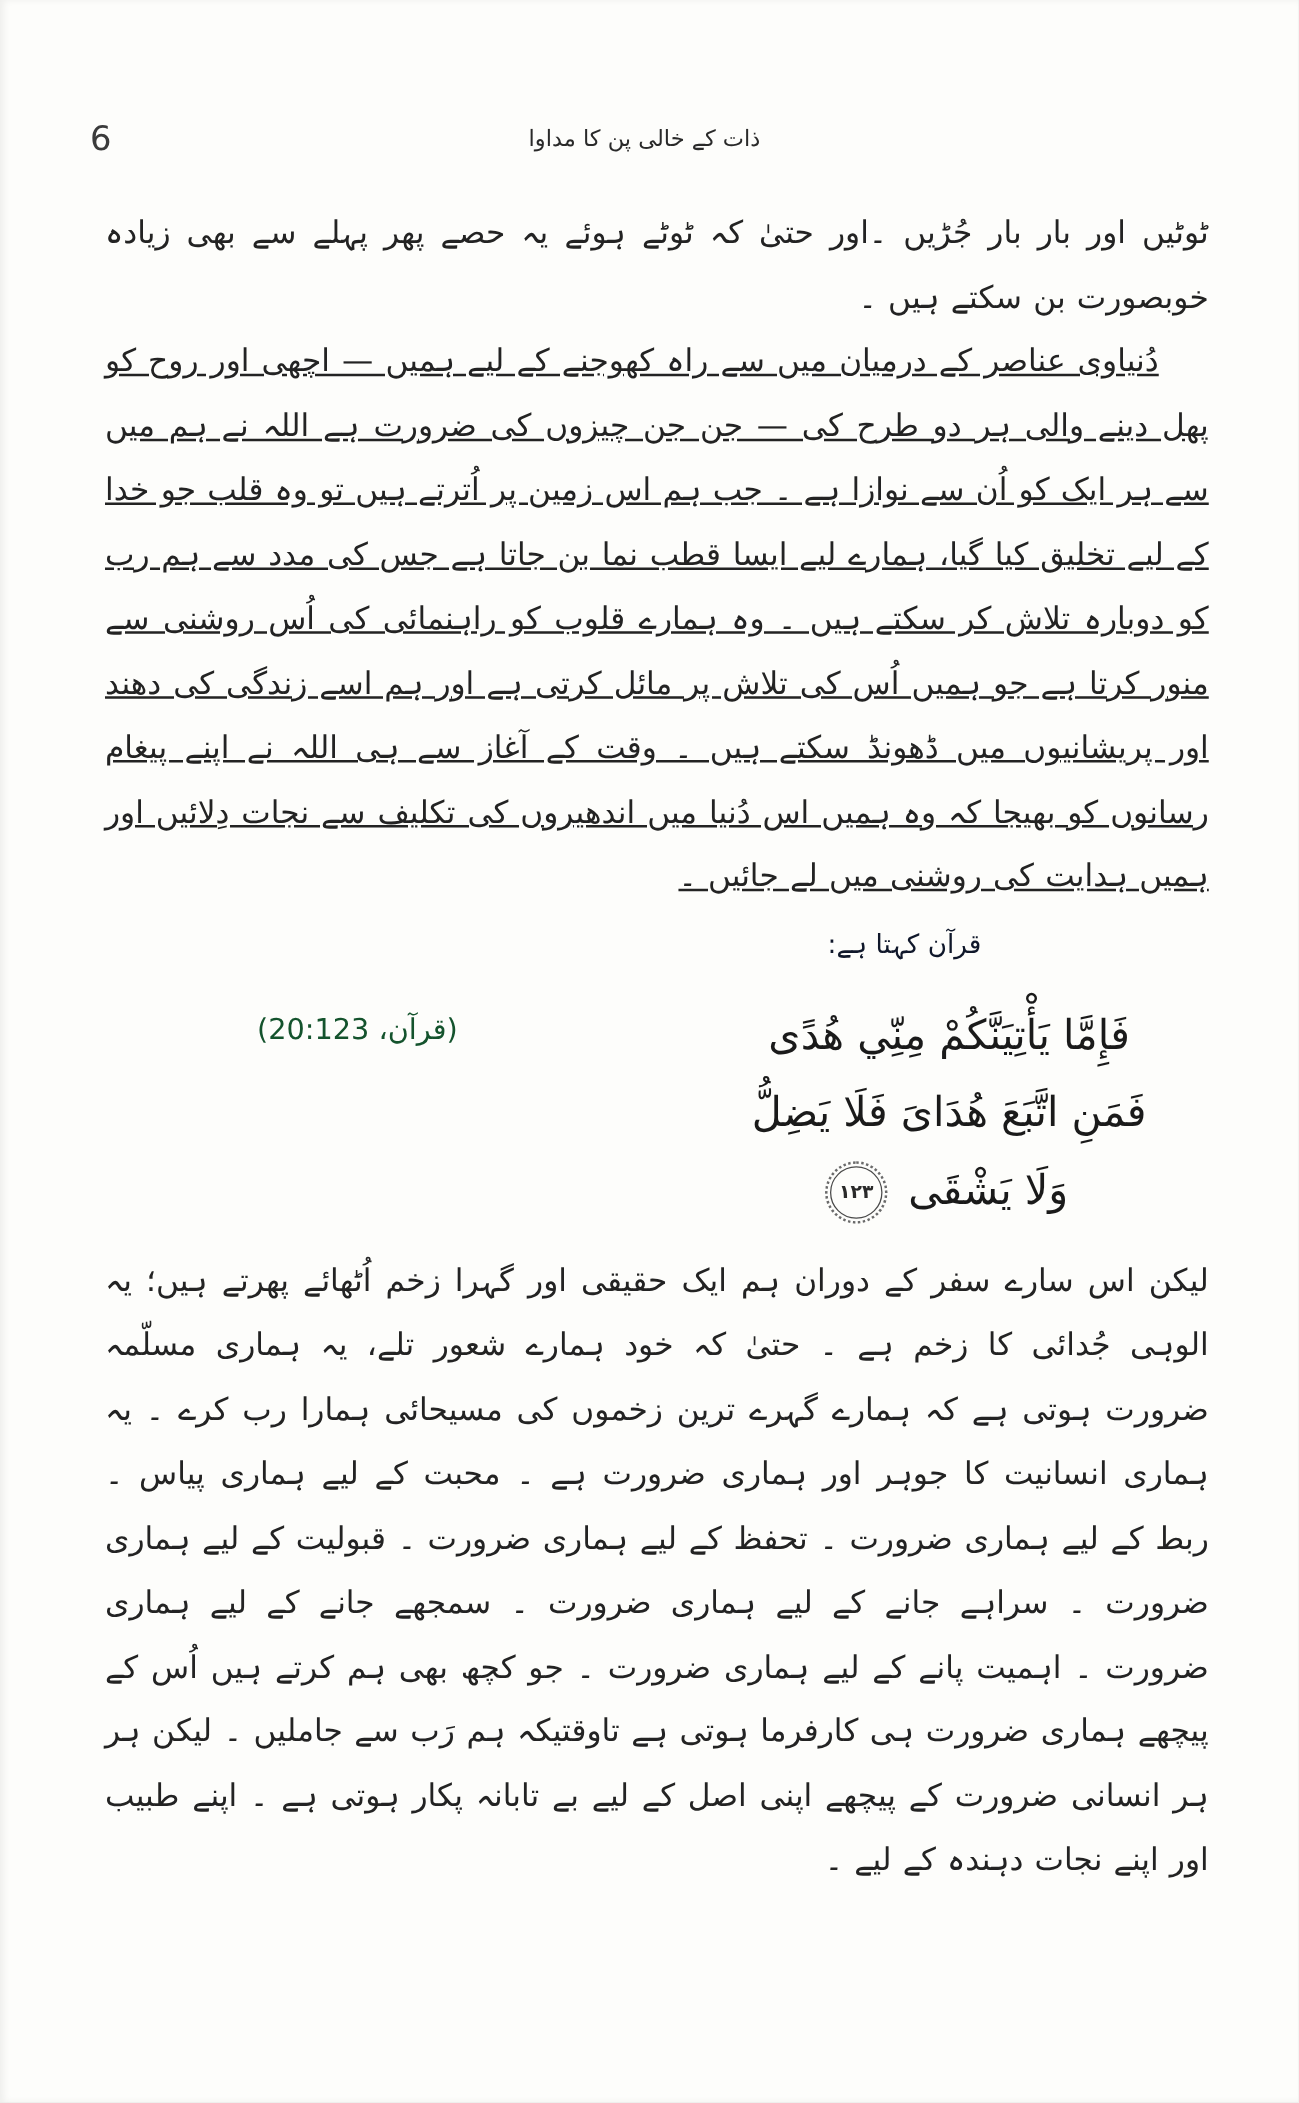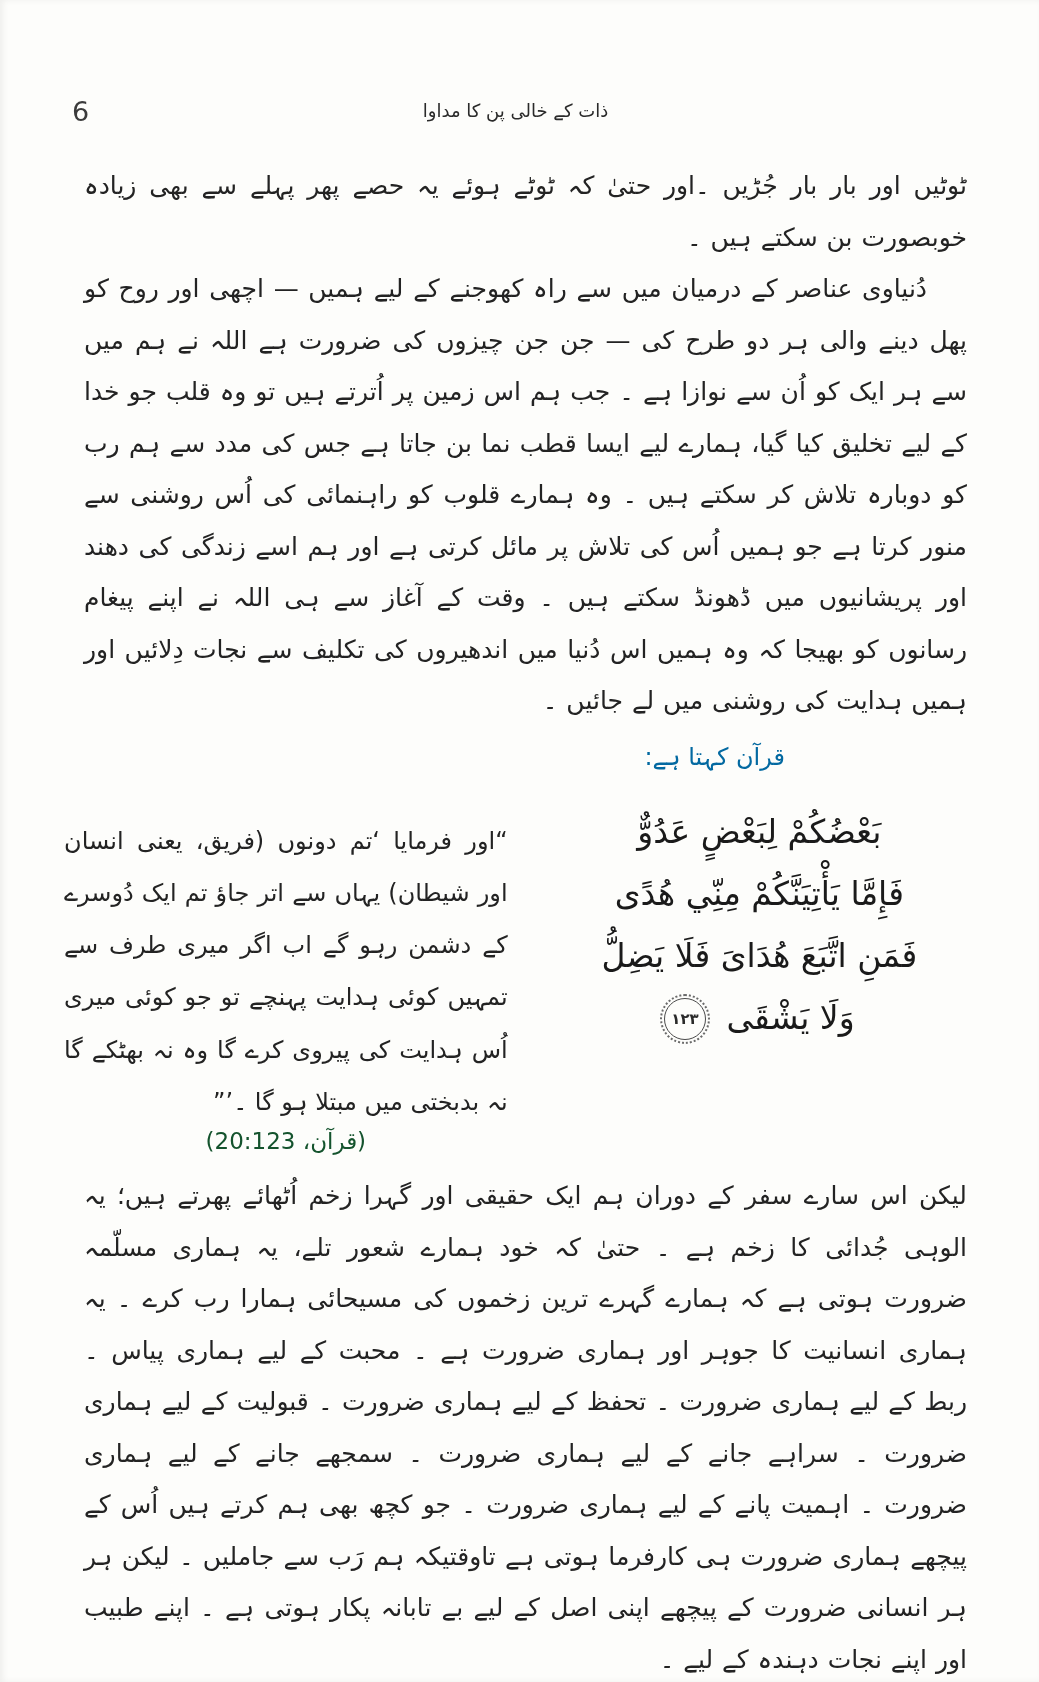--- a/index.html
+++ b/index.html
@@ -22,23 +22,23 @@
     color:#2a2a2a; padding-top:4px;
   }
   .page-number {
     position:absolute; left:8px; top:0;
     direction:ltr; font-size:27px; color:#3b3b3b;
   }
   .para {
     font-size:25px; line-height:2.06; text-align:justify;
     color:#232323; word-spacing:1px;margin-left:20px;
   }
-  .indent { text-indent:40px; }
+  .indent { text-indent:40px;text-decoration:underline; }
   .quran-intro {
-    font-size:24px; color:#0369a1;
+    font-size:21px; color:#0f172a;
     padding-right:182px; margin:16px 0 6px;
   }
   .verse-row { display:flex; gap:44px; margin:22px 0 6px; align-items:flex-start; }
   .arabic-col {
     flex:0 0 46%; text-align:center;
     font-size:33px; line-height:1.88; color:#1a1a1a;
     padding-top:8px;
   }
   .arabic-line { white-space:nowrap; }
   .ayah-medallion {
@@ -65,31 +65,29 @@
 
   <p class="para">ٹوٹیں اور بار بار جُڑیں ۔اور حتیٰ کہ ٹوٹے ہوئے یہ حصے پھر پہلے سے بھی زیادہ خوبصورت بن سکتے ہیں ۔</p>
 
   <p class="para indent">دُنیاوی عناصر کے درمیان میں سے راہ کھوجنے کے لیے ہمیں — اچھی اور روح کو پھل دینے والی ہر دو طرح کی — جن جن چیزوں کی ضرورت ہے اللہ نے ہم میں سے ہر ایک کو اُن سے نوازا ہے ۔ جب ہم اس زمین پر اُترتے ہیں تو وہ قلب جو خدا کے لیے تخلیق کیا گیا، ہمارے لیے ایسا قطب نما بن جاتا ہے جس کی مدد سے ہم رب کو دوبارہ تلاش کر سکتے ہیں ۔ وہ ہمارے قلوب کو راہنمائی کی اُس روشنی سے منور کرتا ہے جو ہمیں اُس کی تلاش پر مائل کرتی ہے اور ہم اسے زندگی کی دھند اور پریشانیوں میں ڈھونڈ سکتے ہیں ۔ وقت کے آغاز سے ہی اللہ نے اپنے پیغام رسانوں کو بھیجا کہ وہ ہمیں اس دُنیا میں اندھیروں کی تکلیف سے نجات دِلائیں اور ہمیں ہدایت کی روشنی میں لے جائیں ۔</p>
 
   <p class="quran-intro">قرآن کہتا ہے:</p>
 
   <div class="verse-row">
 
     <div class="arabic-col">
-      <div class="arabic-line">بَعْضُكُمْ لِبَعْضٍ عَدُوٌّ</div>
       <div class="arabic-line">فَإِمَّا يَأْتِيَنَّكُمْ مِنِّي هُدًى</div>
       <div class="arabic-line">فَمَنِ اتَّبَعَ هُدَاىَ فَلَا يَضِلُّ</div>
       <div class="arabic-line">
         <span>وَلَا يَشْقَى</span>
         <span class="ayah-medallion">١٢٣</span>
       </div>
     </div>
 
     <div class="trans-col">
-      <p class="trans-text">“اور فرمایا ‘تم دونوں (فریق، یعنی انسان اور شیطان) یہاں سے اتر جاؤ تم ایک دُوسرے کے دشمن رہو گے اب اگر میری طرف سے تمہیں کوئی ہدایت پہنچے تو جو کوئی میری اُس ہدایت کی پیروی کرے گا وہ نہ بھٹکے گا نہ بدبختی میں مبتلا ہو گا ۔’”</p>
       <div class="citation">(قرآن، 20:123)</div>
     </div>
 
   </div>
 
   <p class="para para3">لیکن اس سارے سفر کے دوران ہم ایک حقیقی اور گہرا زخم اُٹھائے پھرتے ہیں؛ یہ الوہی جُدائی کا زخم ہے ۔ حتیٰ کہ خود ہمارے شعور تلے، یہ ہماری مسلّمہ ضرورت ہوتی ہے کہ ہمارے گہرے ترین زخموں کی مسیحائی ہمارا رب کرے ۔ یہ ہماری انسانیت کا جوہر اور ہماری ضرورت ہے ۔ محبت کے لیے ہماری پیاس ۔ ربط کے لیے ہماری ضرورت ۔ تحفظ کے لیے ہماری ضرورت ۔ قبولیت کے لیے ہماری ضرورت ۔ سراہے جانے کے لیے ہماری ضرورت ۔ سمجھے جانے کے لیے ہماری ضرورت ۔ اہمیت پانے کے لیے ہماری ضرورت ۔ جو کچھ بھی ہم کرتے ہیں اُس کے پیچھے ہماری ضرورت ہی کارفرما ہوتی ہے تاوقتیکہ ہم رَب سے جاملیں ۔ لیکن ہر ہر انسانی ضرورت کے پیچھے اپنی اصل کے لیے بے تابانہ پکار ہوتی ہے ۔ اپنے طبیب اور اپنے نجات دہندہ کے لیے ۔</p>
 
 </div>
 
 </body></html>

